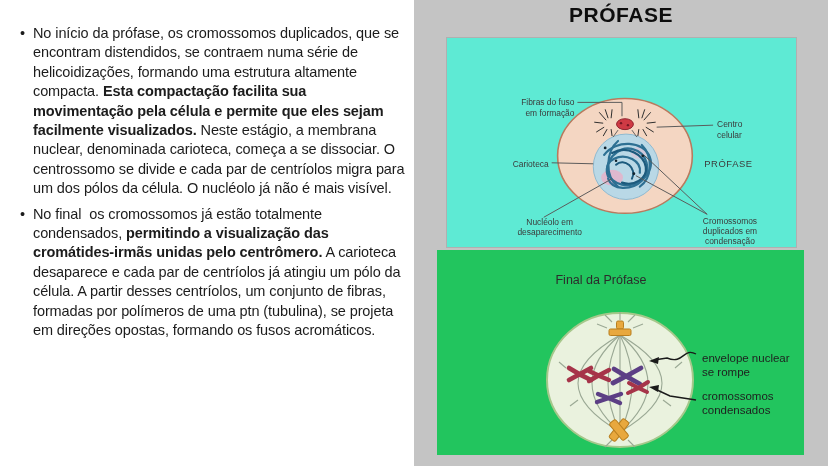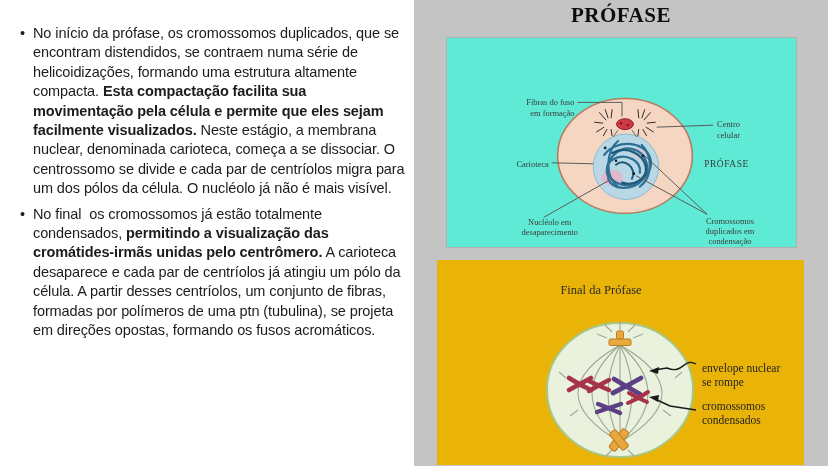--- a/index.html
+++ b/index.html
@@ -29,40 +29,39 @@
     margin-bottom: 6px;
   }
   .bullet-marker { flex: 0 0 13px; }
   .bullet-text { flex: 1; white-space: pre-wrap; }
   .bullet-text b { font-weight: bold; }
   
   .right-panel {
     position: absolute; left: 414px; top: 0;
     width: 414px; height: 466px;
     background: #c4c4c4;
-    font-family: Liberation Serif, serif;
   }
   .panel-title {
     margin: 0; padding-top: 3px;
     text-align: center;
     font-size: 21px; font-weight: bold;
     letter-spacing: 0.5px;
     color: #0d0d0d;
   }
   .img-box-top {
     position: absolute; left: 32px; top: 37px;
     width: 351px; height: 211px;
     background: #5eead4;
     border: 1px solid #b0b0b0;
     box-sizing: border-box;
   }
   .img-box-bottom {
-    position: absolute; left: 23px; top: 260px;
+    position: absolute; left: 23px; top: 250px;
     width: 367px; height: 205px;
-    background: #eab308;
+    background: #22c55e;
   }
   svg { display:block; }
   .diag-label { font-size: 8.5px; fill: #3b3b3b; }
   .diag-stage { font-size: 9.5px; fill: #3b3b3b; letter-spacing: 0.6px; }
   .diag2-heading { font-size: 12.5px; fill: #2c2c2c; }
   .diag2-label { font-size: 11.5px; fill: #1f1f1f; }
 </style>
 </head>
 <body>
 

